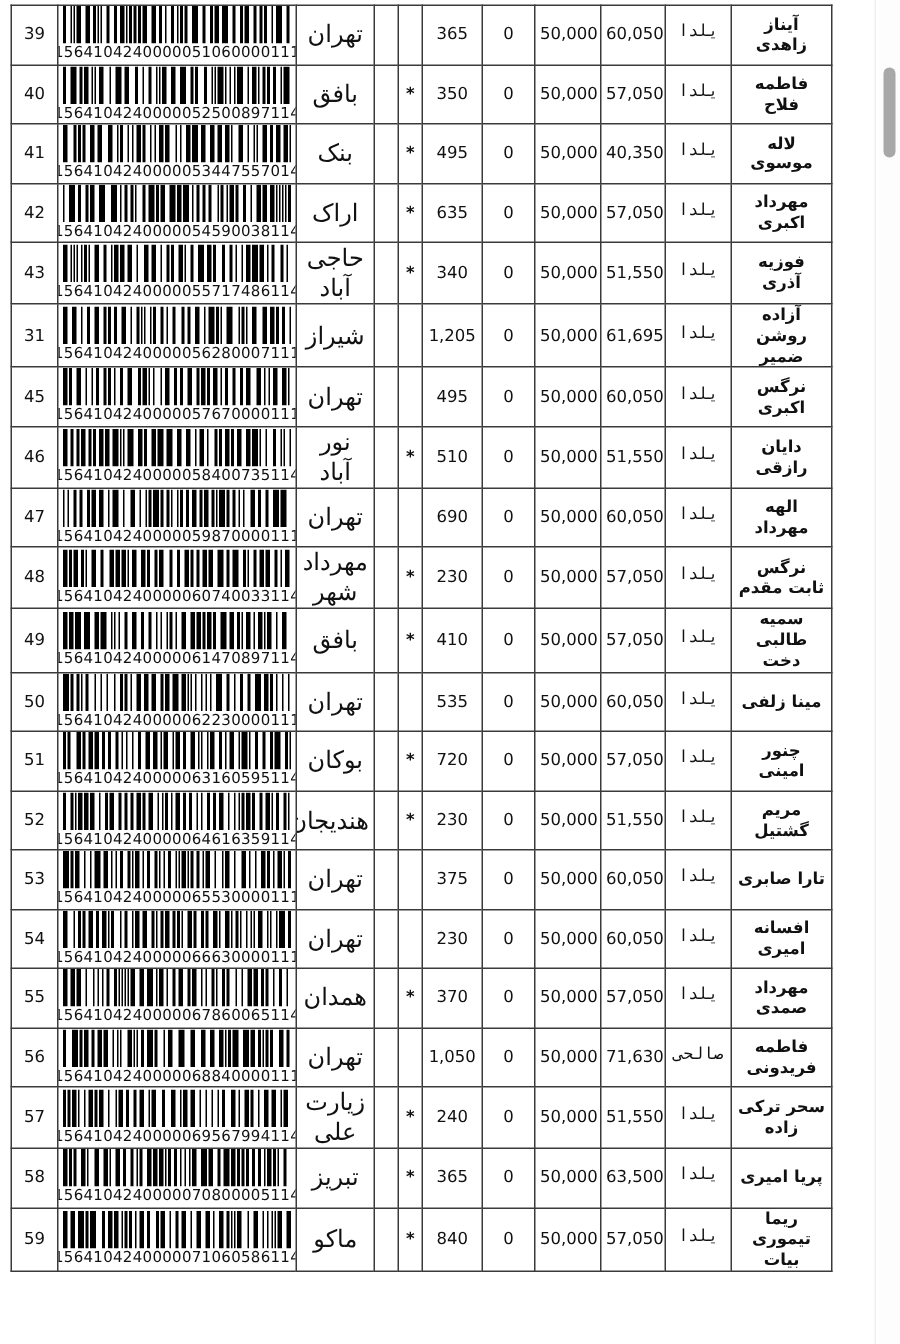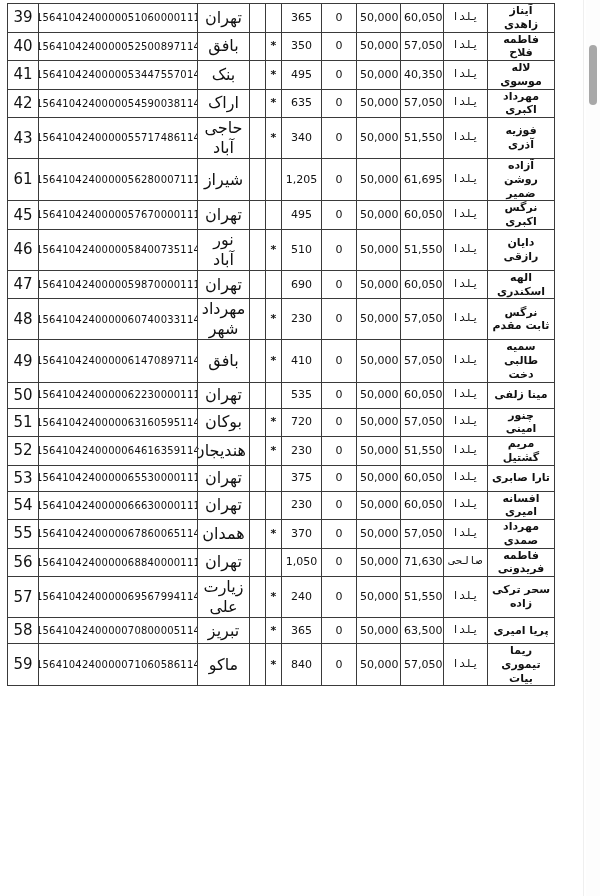--- a/index.html
+++ b/index.html
@@ -86,32 +86,32 @@
   }
   td.star-cell {
     font-size: 11px;
     font-weight: 700;
     line-height: 1;
     padding-top: 3px;
     vertical-align: middle;
   }
   td.city { font-size: 16px; }
   td.rownum {
-    font-size: 15px;
+    font-size: 11px;
     direction: ltr;
   }
 
   td.barcode-cell {
     padding: 3px 2px 1px 2px;
     vertical-align: middle;
   }
 
   .barcode-box {
     display: flex;
-    flex-direction: row;
+    flex-direction: column;
     align-items: center;
     justify-content: center;
   }
 
   .bars {
     height: 25px;
     width: 152px;
     display: block;
   }
 
@@ -512,21 +512,21 @@
                     <rect x="126" y="0" width="3" height="25" fill="#000"></rect>
                     <rect x="133" y="0" width="3" height="25" fill="#000"></rect>
                     <rect x="138" y="0" width="3" height="25" fill="#000"></rect>
                     <rect x="142" y="0" width="2" height="25" fill="#000"></rect>
                     <rect x="146" y="0" width="2" height="25" fill="#000"></rect>
                     <rect x="151" y="0" width="1" height="25" fill="#000"></rect>
                   </svg>
                   <div class="barcode-digits">1564104240000056280007111</div>
                 </div>
               </td>
-              <td class="rownum">61</td>
+              <td class="rownum">31</td>
             </tr>
             <tr>
               <td class="name">نرگس اکبری</td>
               <td class="brand">یلدا</td>
               <td class="num-cell">60,050</td>
               <td class="num-cell">50,000</td>
               <td class="num-cell">0</td>
               <td class="num-cell">495</td>
               <td class="star-cell"></td>
               <td class="star-cell"></td>
@@ -625,21 +625,21 @@
                     <rect x="145" y="0" width="1" height="25" fill="#000"></rect>
                     <rect x="147" y="0" width="1" height="25" fill="#000"></rect>
                     <rect x="151" y="0" width="1" height="25" fill="#000"></rect>
                   </svg>
                   <div class="barcode-digits">1564104240000058400735114</div>
                 </div>
               </td>
               <td class="rownum">46</td>
             </tr>
             <tr>
-              <td class="name">الهه اسکندری</td>
+              <td class="name">الهه مهرداد</td>
               <td class="brand">یلدا</td>
               <td class="num-cell">60,050</td>
               <td class="num-cell">50,000</td>
               <td class="num-cell">0</td>
               <td class="num-cell">690</td>
               <td class="star-cell"></td>
               <td class="star-cell"></td>
               <td class="city">تهران</td>
               <td class="barcode-cell">
                 <div class="barcode-box">

